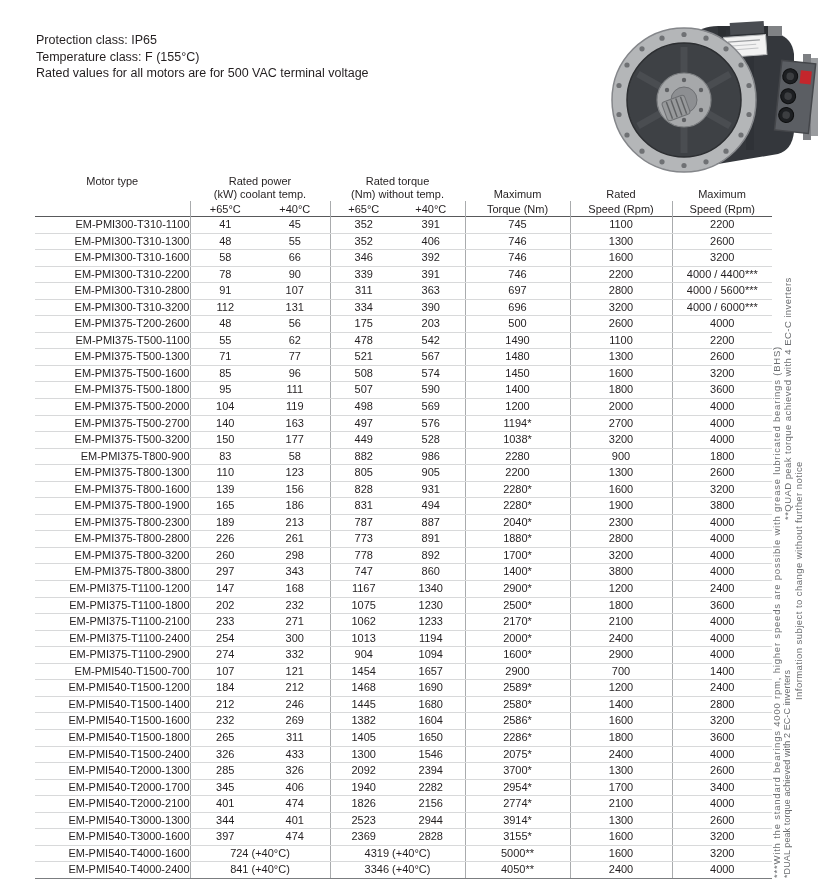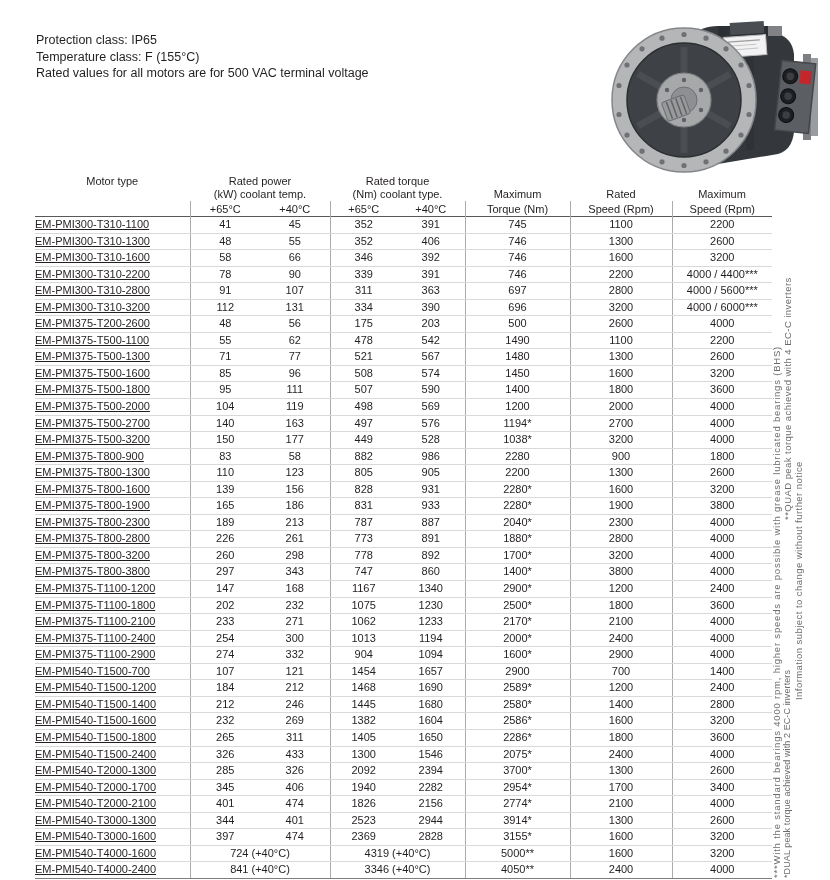--- a/index.html
+++ b/index.html
@@ -21,21 +21,21 @@
   .spec-table th{font-weight:normal;padding:0;vertical-align:bottom;line-height:13px;}
   .spec-table thead .l1 th{vertical-align:top;line-height:14px;}
   .spec-table thead .l3 th{height:15px;}
   .spec-table thead .l3 th,
   .spec-table thead .l2 th{white-space:nowrap;}
   .spec-table thead tr.l3{border-bottom:1.6px solid #58595b;}
   .spec-table td{
     padding:0;height:15.55px;line-height:15.55px;white-space:nowrap;
     border-bottom:1px solid #d8d9da;text-align:center;
   }
-  .spec-table td.c-model{text-align:left;text-decoration:underline;}
+  .spec-table td.c-model{text-align:right;}
   .spec-table tbody tr.group td{border-top:1.6px solid #7b7d80;}
   .spec-table tbody tr:last-child td{border-bottom:1.6px solid #7b7d80;}
   .div-l{border-left:1px solid #a9abad;}
   .hl{text-align:center;padding-left:3px;}
   .hc{text-align:center;}
   
   .vnote{
     position:absolute;height:12px;font-size:9.5px;letter-spacing:.45px;
     color:#6a6c6f;white-space:nowrap;overflow:visible;
     transform:rotate(-90deg);transform-origin:0 100%;
@@ -153,21 +153,21 @@
     <tr class="l1">
       <th rowspan="3" class="hl" style="padding-left:0;">Motor type</th>
       <th colspan="2" class="hl">Rated power</th>
       <th colspan="2" class="hl">Rated torque</th>
       <th></th>
         <th></th>
         <th></th>
     </tr>
     <tr class="l2">
       <th colspan="2" class="hl">(kW) coolant temp.</th>
-      <th colspan="2" class="hl">(Nm) coolant type.</th>
+      <th colspan="2" class="hl">(Nm) without temp.</th>
       <th class="hl">Maximum</th>
       <th class="hl">Rated</th>
       <th class="hl">Maximum</th>
     </tr>
     <tr class="l3">
       <th class="hc div-l">+65°C</th>
       <th class="hc">+40°C</th>
       <th class="hc div-l">+65°C</th>
       <th class="hc">+40°C</th>
       <th class="hl div-l">Torque (Nm)</th>
@@ -344,21 +344,21 @@
         <td class="">931</td>
         <td class="div-l">2280*</td>
         <td class="div-l">1600</td>
         <td class="div-l">3200</td>
       </tr>
       <tr>
         <td class="c-model">EM-PMI375-T800-1900</td>
         <td class="div-l">165</td>
         <td class="">186</td>
         <td class="div-l">831</td>
-        <td class="">933</td>
+        <td class="">494</td>
         <td class="div-l">2280*</td>
         <td class="div-l">1900</td>
         <td class="div-l">3800</td>
       </tr>
       <tr>
         <td class="c-model">EM-PMI375-T800-2300</td>
         <td class="div-l">189</td>
         <td class="">213</td>
         <td class="div-l">787</td>
         <td class="">887</td>

